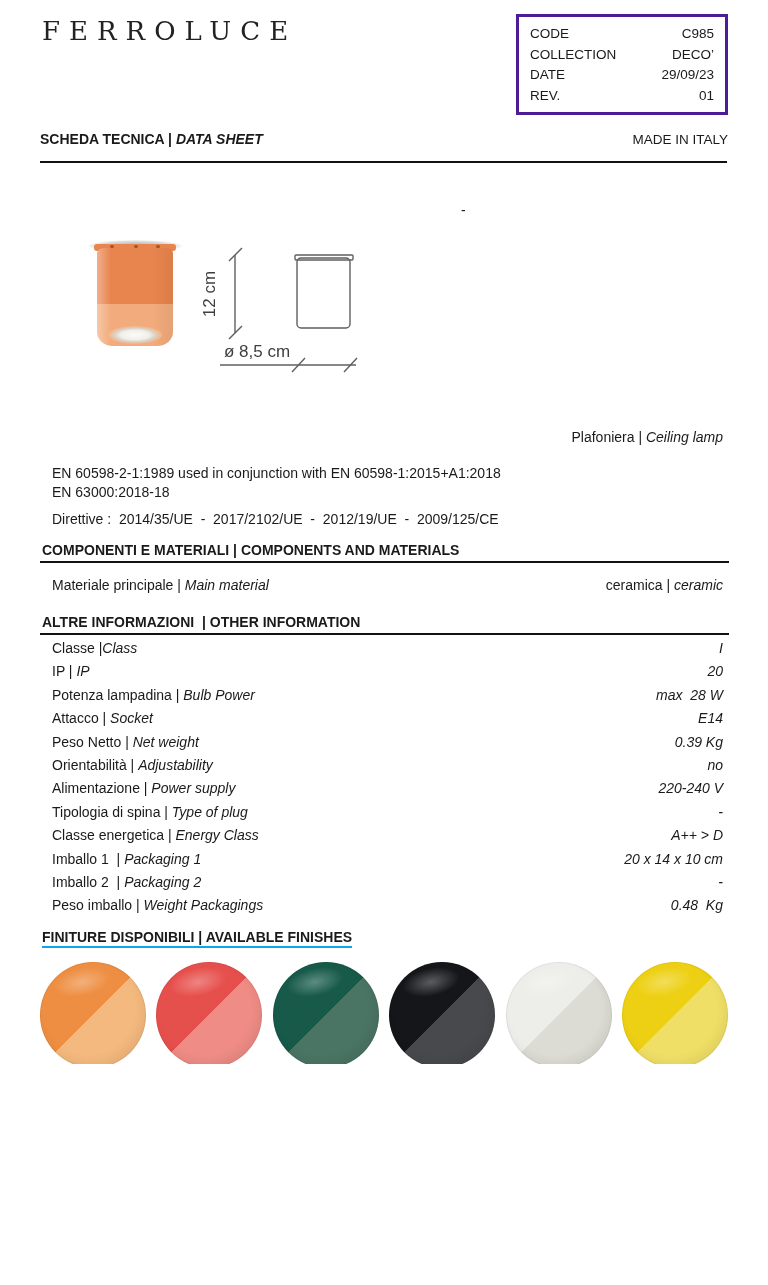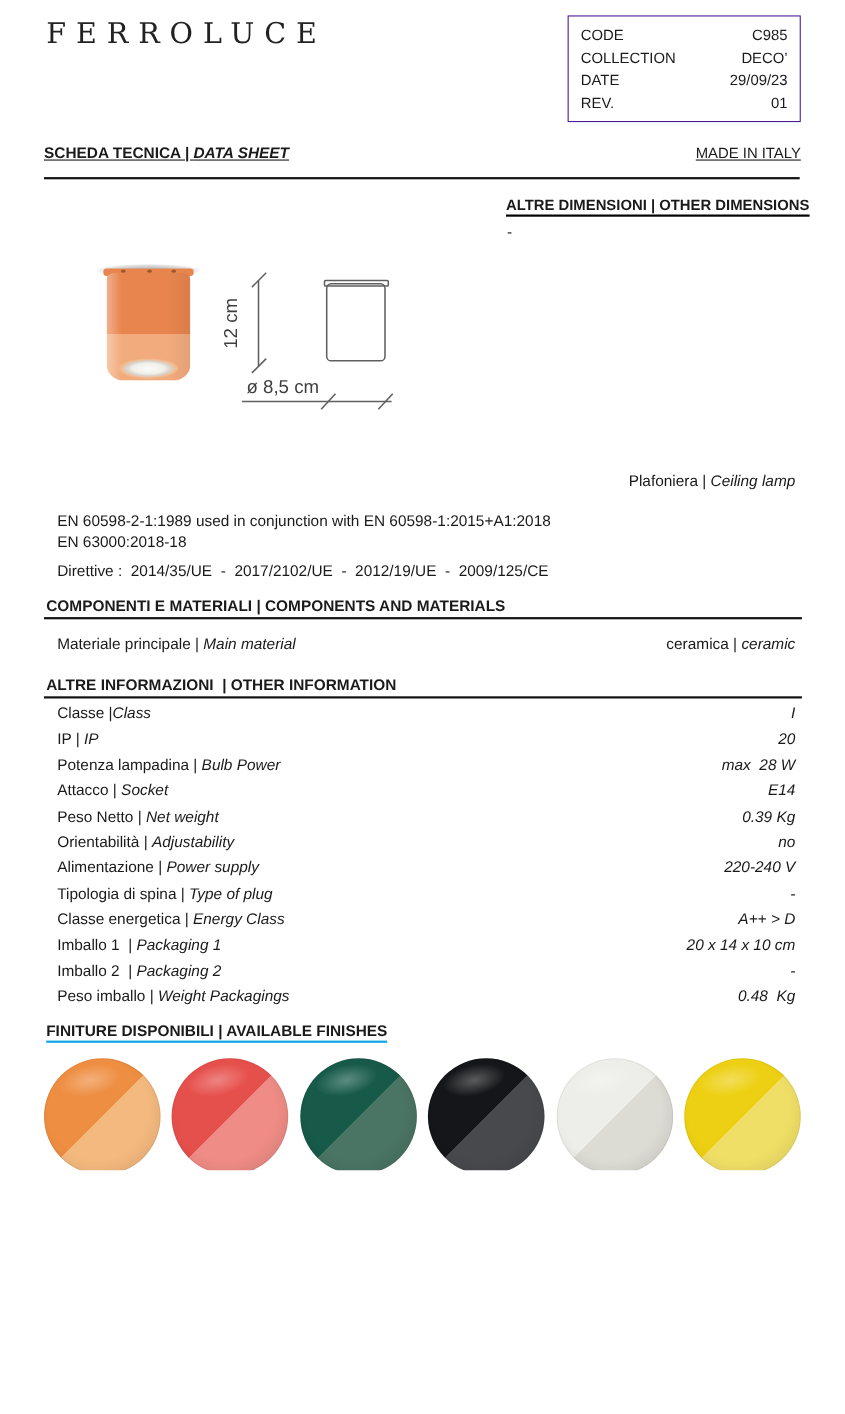--- a/index.html
+++ b/index.html
@@ -8,24 +8,24 @@
     font-family:"Liberation Sans",sans-serif;color:#1a1a1a;padding-left:48px;
   }
   .abs{position:absolute;}
   .pre{white-space:pre-wrap;}
   .it{font-style:normal;}
   .en{font-style:italic;}
 
   
   .logo{left:42px;top:16px;font-family:"DejaVu Serif","Liberation Serif",serif;
     font-size:26px;letter-spacing:9px;color:#222;font-weight:400;}
-  .info-box{left:516px;top:14px;width:212px;border:1px solid #4c1d95;
+  .info-box{left:516px;top:14px;width:212px;border:3px solid #4c1d95;
     padding:7px 11px 6px 11px;box-sizing:border-box;background:#fff;}
   .info-row{display:flex;justify-content:space-between;font-size:13.5px;line-height:20.5px;}
-  .sheet-row{left:40px;top:131px;width:688px;display:flex;justify-content:space-between;align-items:flex-end;text-decoration:underline;}
+  .sheet-row{left:40px;top:131px;width:688px;display:flex;justify-content:space-between;align-items:flex-end;}
   .sheet-title{font-size:14px;font-weight:bold;}
   .sheet-title .en{font-weight:bold;}
   .made-in{font-size:13.5px;}
   .rule{left:40px;top:161px;width:687px;height:2px;background:#111;}
 
   
   .odim-h{left:460px;top:179px;font-size:13.5px;font-weight:bold;
     border-bottom:2px solid #000;padding-bottom:1px;display:inline-block;}
   .odim-v{left:461px;top:202px;font-size:14px;}
 
@@ -104,21 +104,20 @@
   </div>
 
   <div class="abs sheet-row">
     <div class="sheet-title">
       <span class="it pre">SCHEDA TECNICA | </span><span class="en">DATA SHEET</span>
     </div>
     <div class="made-in">MADE IN ITALY</div>
   </div>
   <div class="abs rule"></div>
 
-  <div class="abs odim-h pre">ALTRE DIMENSIONI | OTHER DIMENSIONS</div>
   <div class="abs odim-v">-</div>
 
   <div class="abs lamp" style="--lampTop: #e8854e; --lampBottom: #f2ab7c;">
     <div class="lamp-shadow"></div>
     <div class="lamp-plate"></div>
     <div class="dot" style="left:18px"></div>
     <div class="dot" style="left:42px"></div>
     <div class="dot" style="left:64px"></div>
     <div class="lamp-body"></div>
     <div class="lamp-lens"></div>

